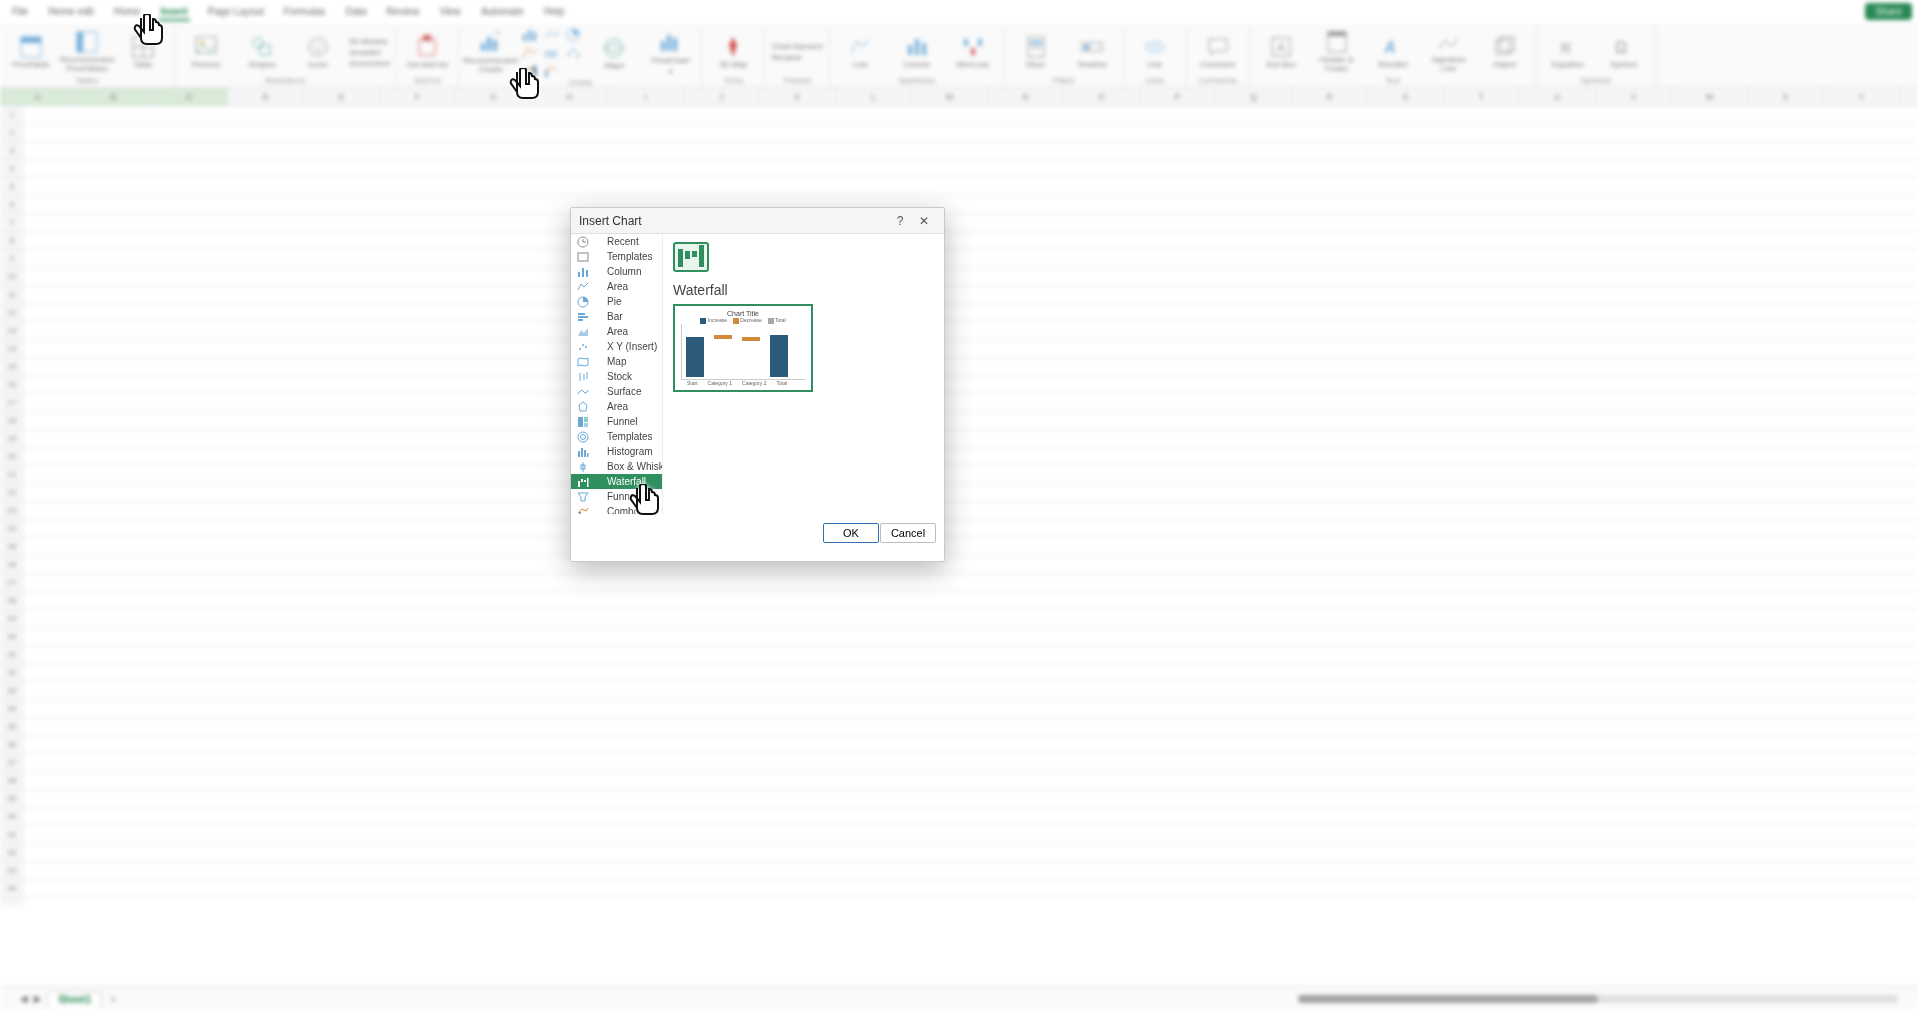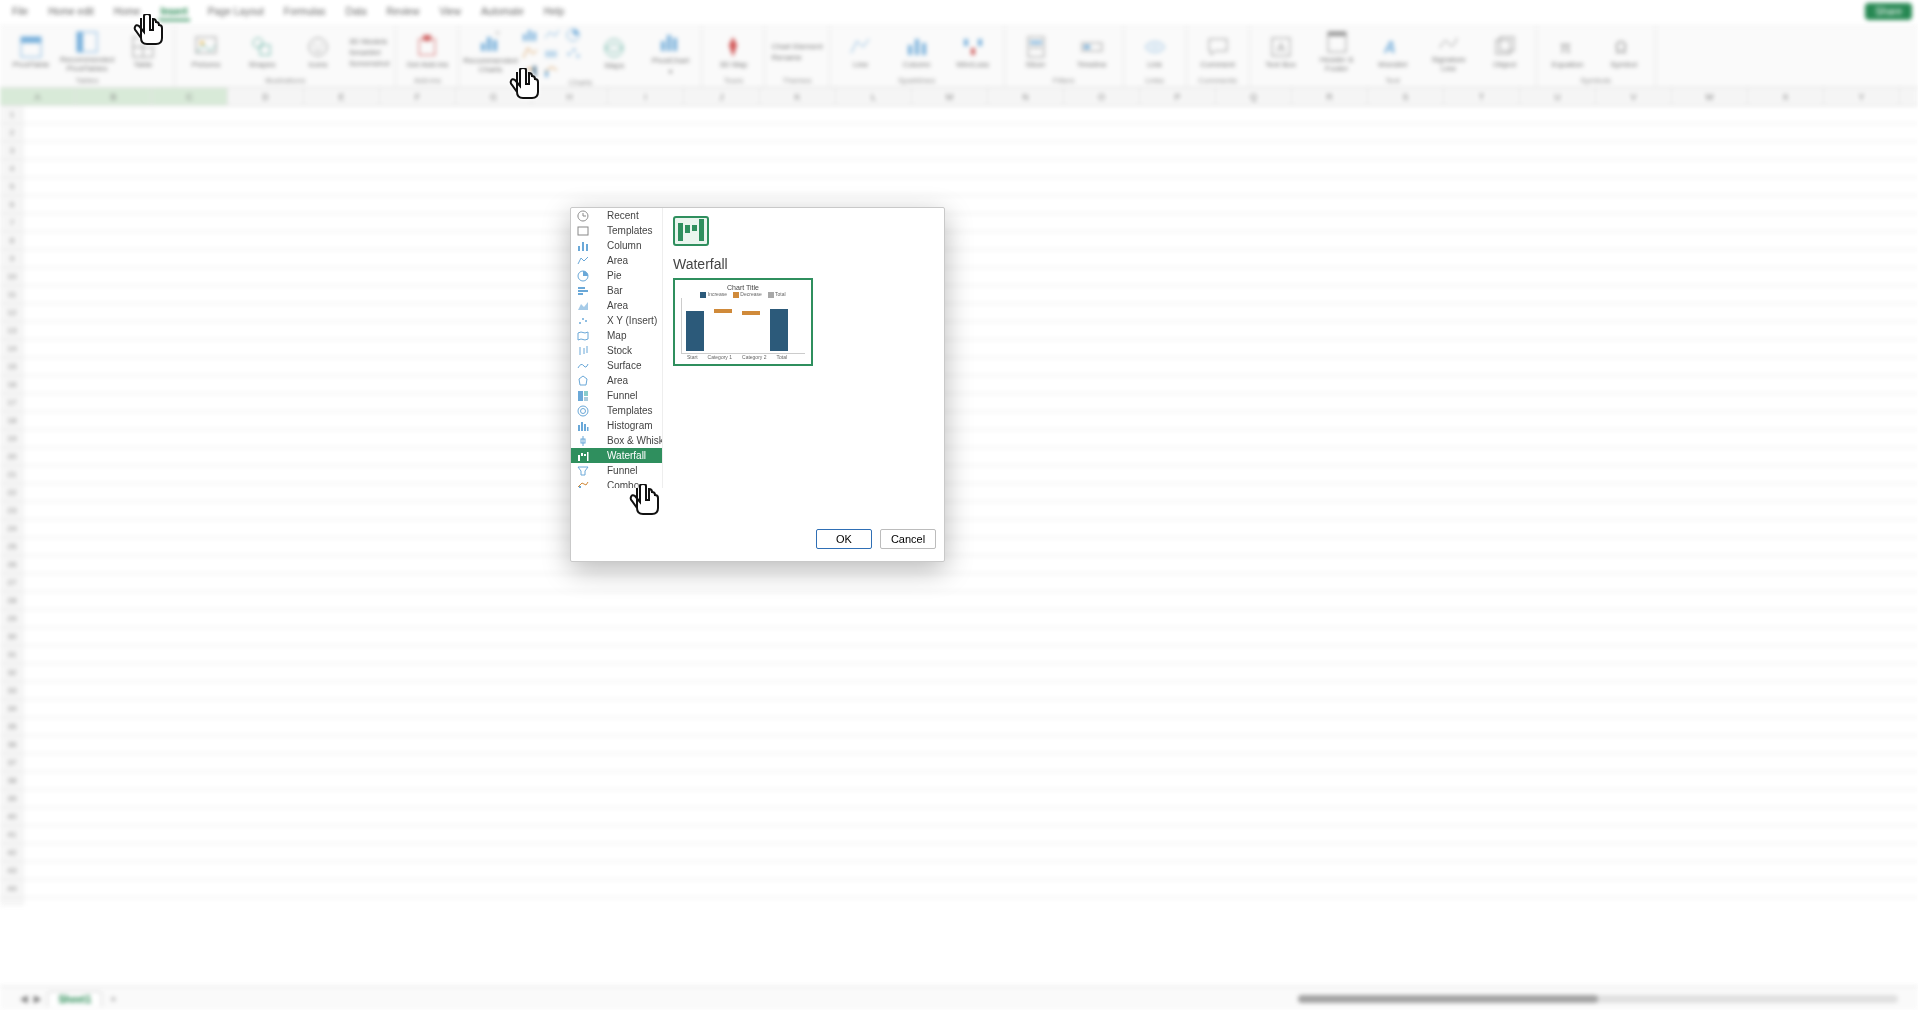--- a/index.html
+++ b/index.html
@@ -64,21 +64,21 @@
                display:flex;flex-direction:column;font-size:6px;color:#666}
   .preview-box .ct{text-align:center;font-size:7px;color:#444}
   .preview-box .legend{display:flex;justify-content:center;gap:6px;font-size:5px}
   .preview-box .legend i{width:6px;height:6px;display:inline-block;vertical-align:middle}
   .preview-chart{flex:1;display:flex;align-items:flex-end;gap:10px;border-left:1px solid #ccc;
                  border-bottom:1px solid #ccc;padding:2px 4px}
   .preview-chart .bar{width:18px}
   .preview-chart .float{width:18px;height:4px}
   .preview-box .xlabels{display:flex;gap:10px;font-size:5px;padding-left:6px}
 
-  .dlg-footer{position:absolute;right:8px;bottom:12px;display:flex;gap:8px}
+  .dlg-footer{position:absolute;right:8px;bottom:18px;display:flex;gap:1px}
   .dlg-footer button{width:56px;height:20px;font-size:11px;border:1px solid #bcbcbc;background:#fff;
                      border-radius:2px;cursor:pointer}
   .dlg-footer button:first-child{border-color:#2f6fb5}
 
   
   .pointer{position:absolute;z-index:20}
   .pointer svg{width:36px;height:44px;filter:drop-shadow(0 0 2px #fff)}
 
   
   .share{position:absolute;right:6px;top:3px;background:#107c41;color:#fff;font-size:10px;
@@ -485,20 +485,25 @@
     <span>▶</span>
     <div class="tab active">Sheet1</div>
     <span>＋</span>
     <div class="scroll">
       <div class="thumb"></div>
     </div>
   </div>
 </div>
 
 <div class="dialog">
+  <div class="dlg-title">
+    <span>Insert Chart</span>
+    <button>?</button>
+    <button>✕</button>
+  </div>
   <div class="dlg-body">
     <div class="chart-list" id="chart-list">
         <div class="item">
           <svg viewBox="0 0 12 12">
             <path d="M6 1 A5 5 0 1 1 5.9 1 M6 3 V6 H9" fill="none" stroke="#888"></path>
           </svg>
           <span>Recent</span>
         </div>
         <div class="item">
           <svg viewBox="0 0 12 12">

